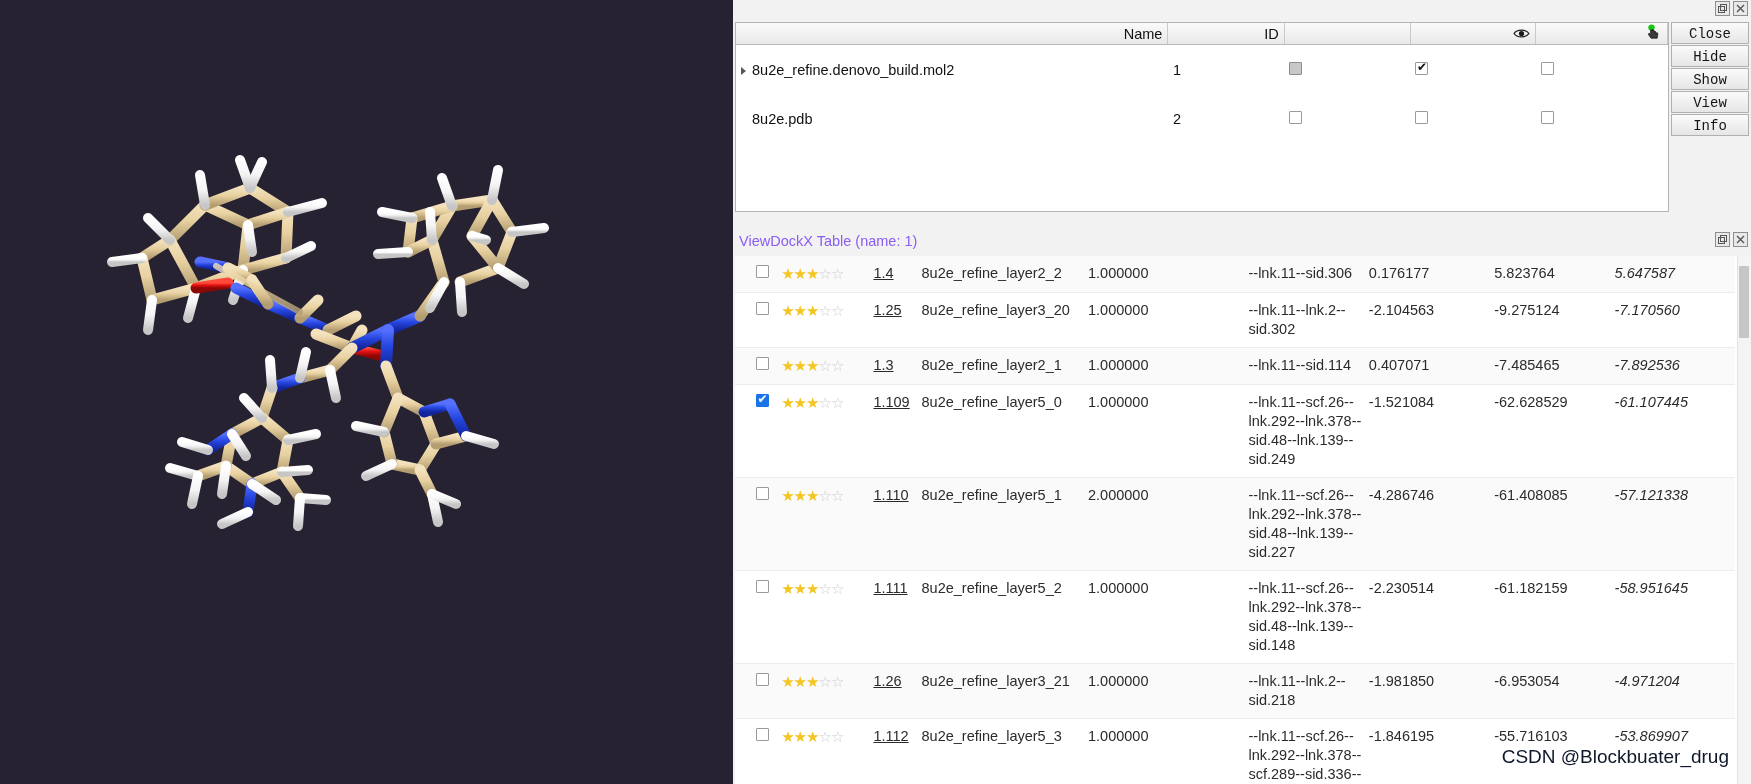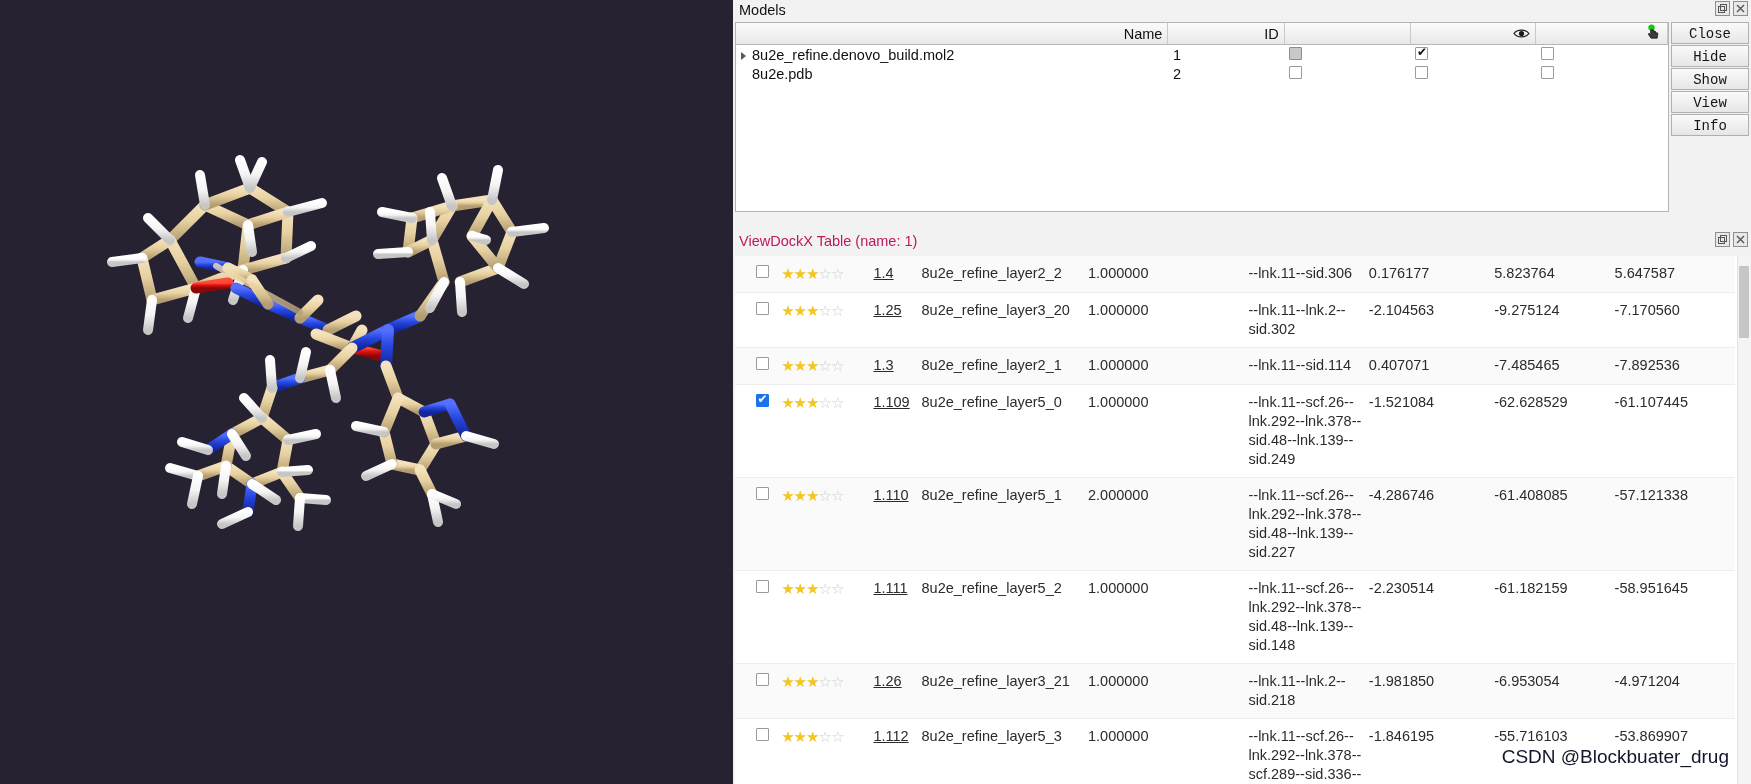--- a/index.html
+++ b/index.html
@@ -91,21 +91,21 @@
     background: linear-gradient(180deg,#fbfbfb 0%,#e8e8e8 100%);
     border-right: 1px solid #c9c9c9;
     border-bottom: 1px solid #b8b8b8;
     font-weight: normal;
     text-align: right;
     padding: 1px 5px;
     height: 19px;
     color: #111;
   }
   table.mtable td {
-    padding: 1px 5px;
+    padding: 16px 5px;
     height: 17px;
     vertical-align: middle;
     color: #111;
   }
   .col-name  { width: 216px; }
   .col-id    { width: 50px; }
   .col-blank { width: 55px; }
   .col-eye   { width: 55px; }
   .col-pick  { width: 58px; }
 
@@ -179,21 +179,21 @@
   }
   #vdx-header-bar {
     position: relative;
     height: 24px;
     background: #f2f2f2;
   }
   #vdx-label {
     position: absolute;
     left: 6px; top: 3px;
     font-size: 14.5px;
-    color: #be185d;
+    color: #8b5cf6;
   }
   #vdx-topicons {
     position: absolute;
     right: 3px; top: 2px;
     display: flex; gap: 3px;
   }
   #vdx-table-wrap {
     position: absolute;
     left: 2px; top: 26px;
     width: 1016px;
@@ -218,21 +218,21 @@
     line-height: 19px;
   }
   .v-cb    { width: 38px; text-align: center; padding-left: 8px !important; }
   .v-stars { width: 92px; }
   .v-id    { width: 48px; text-decoration: underline; }
   .v-name  { width: 166px; }
   .v-num1  { width: 160px; }
   .v-desc  { width: 120px; }
   .v-n2    { width: 125px; margin-left: 9px; }
   .v-n3    { width: 120px; }
-  .v-n4    { width: 120px; }
+  .v-n4    { width: 120px; font-style: italic; }
 
   .stars { white-space: nowrap; letter-spacing: -1px; }
   .star { font-size: 15px; }
   .star.on  { color: #f3c623; }
   .star.off { color: #cfcfcf; }
 
   #vdx-scrollbar {
     position: absolute;
     right: 0px; top: 26px;
     width: 13px;
@@ -444,36 +444,20 @@
           <path d="M252,484 L276,500"></path>
         </g>
       </g>
     </svg>
   </div>
 
   <div id="dock">
 
     <div id="models-panel">
 
-      <div id="models-header-bar">
-        <span id="models-label">Models</span>
-        <div id="models-topicons">
-          <div class="tb-btn">
-            <svg width="9" height="9" viewBox="0 0 9 9">
-                <rect x="0.5" y="2.5" width="6" height="6" fill="none" stroke="#555"></rect>
-                <rect x="2.5" y="0.5" width="6" height="6" fill="none" stroke="#555"></rect>
-              </svg>
-          </div>
-          <div class="tb-btn">
-            <svg width="9" height="9" viewBox="0 0 9 9">
-                <path d="M1,1 L8,8 M8,1 L1,8" stroke="#555" stroke-width="1.4"></path>
-              </svg>
-          </div>
-        </div>
-      </div>
 
       <div id="models-body">
         <table class="mtable">
           <thead>
             <tr>
               <th class="col-name">Name</th>
               <th class="col-id">ID</th>
               <th class="col-blank"></th>
               <th class="col-eye">
                 <span class="eye-icon">

